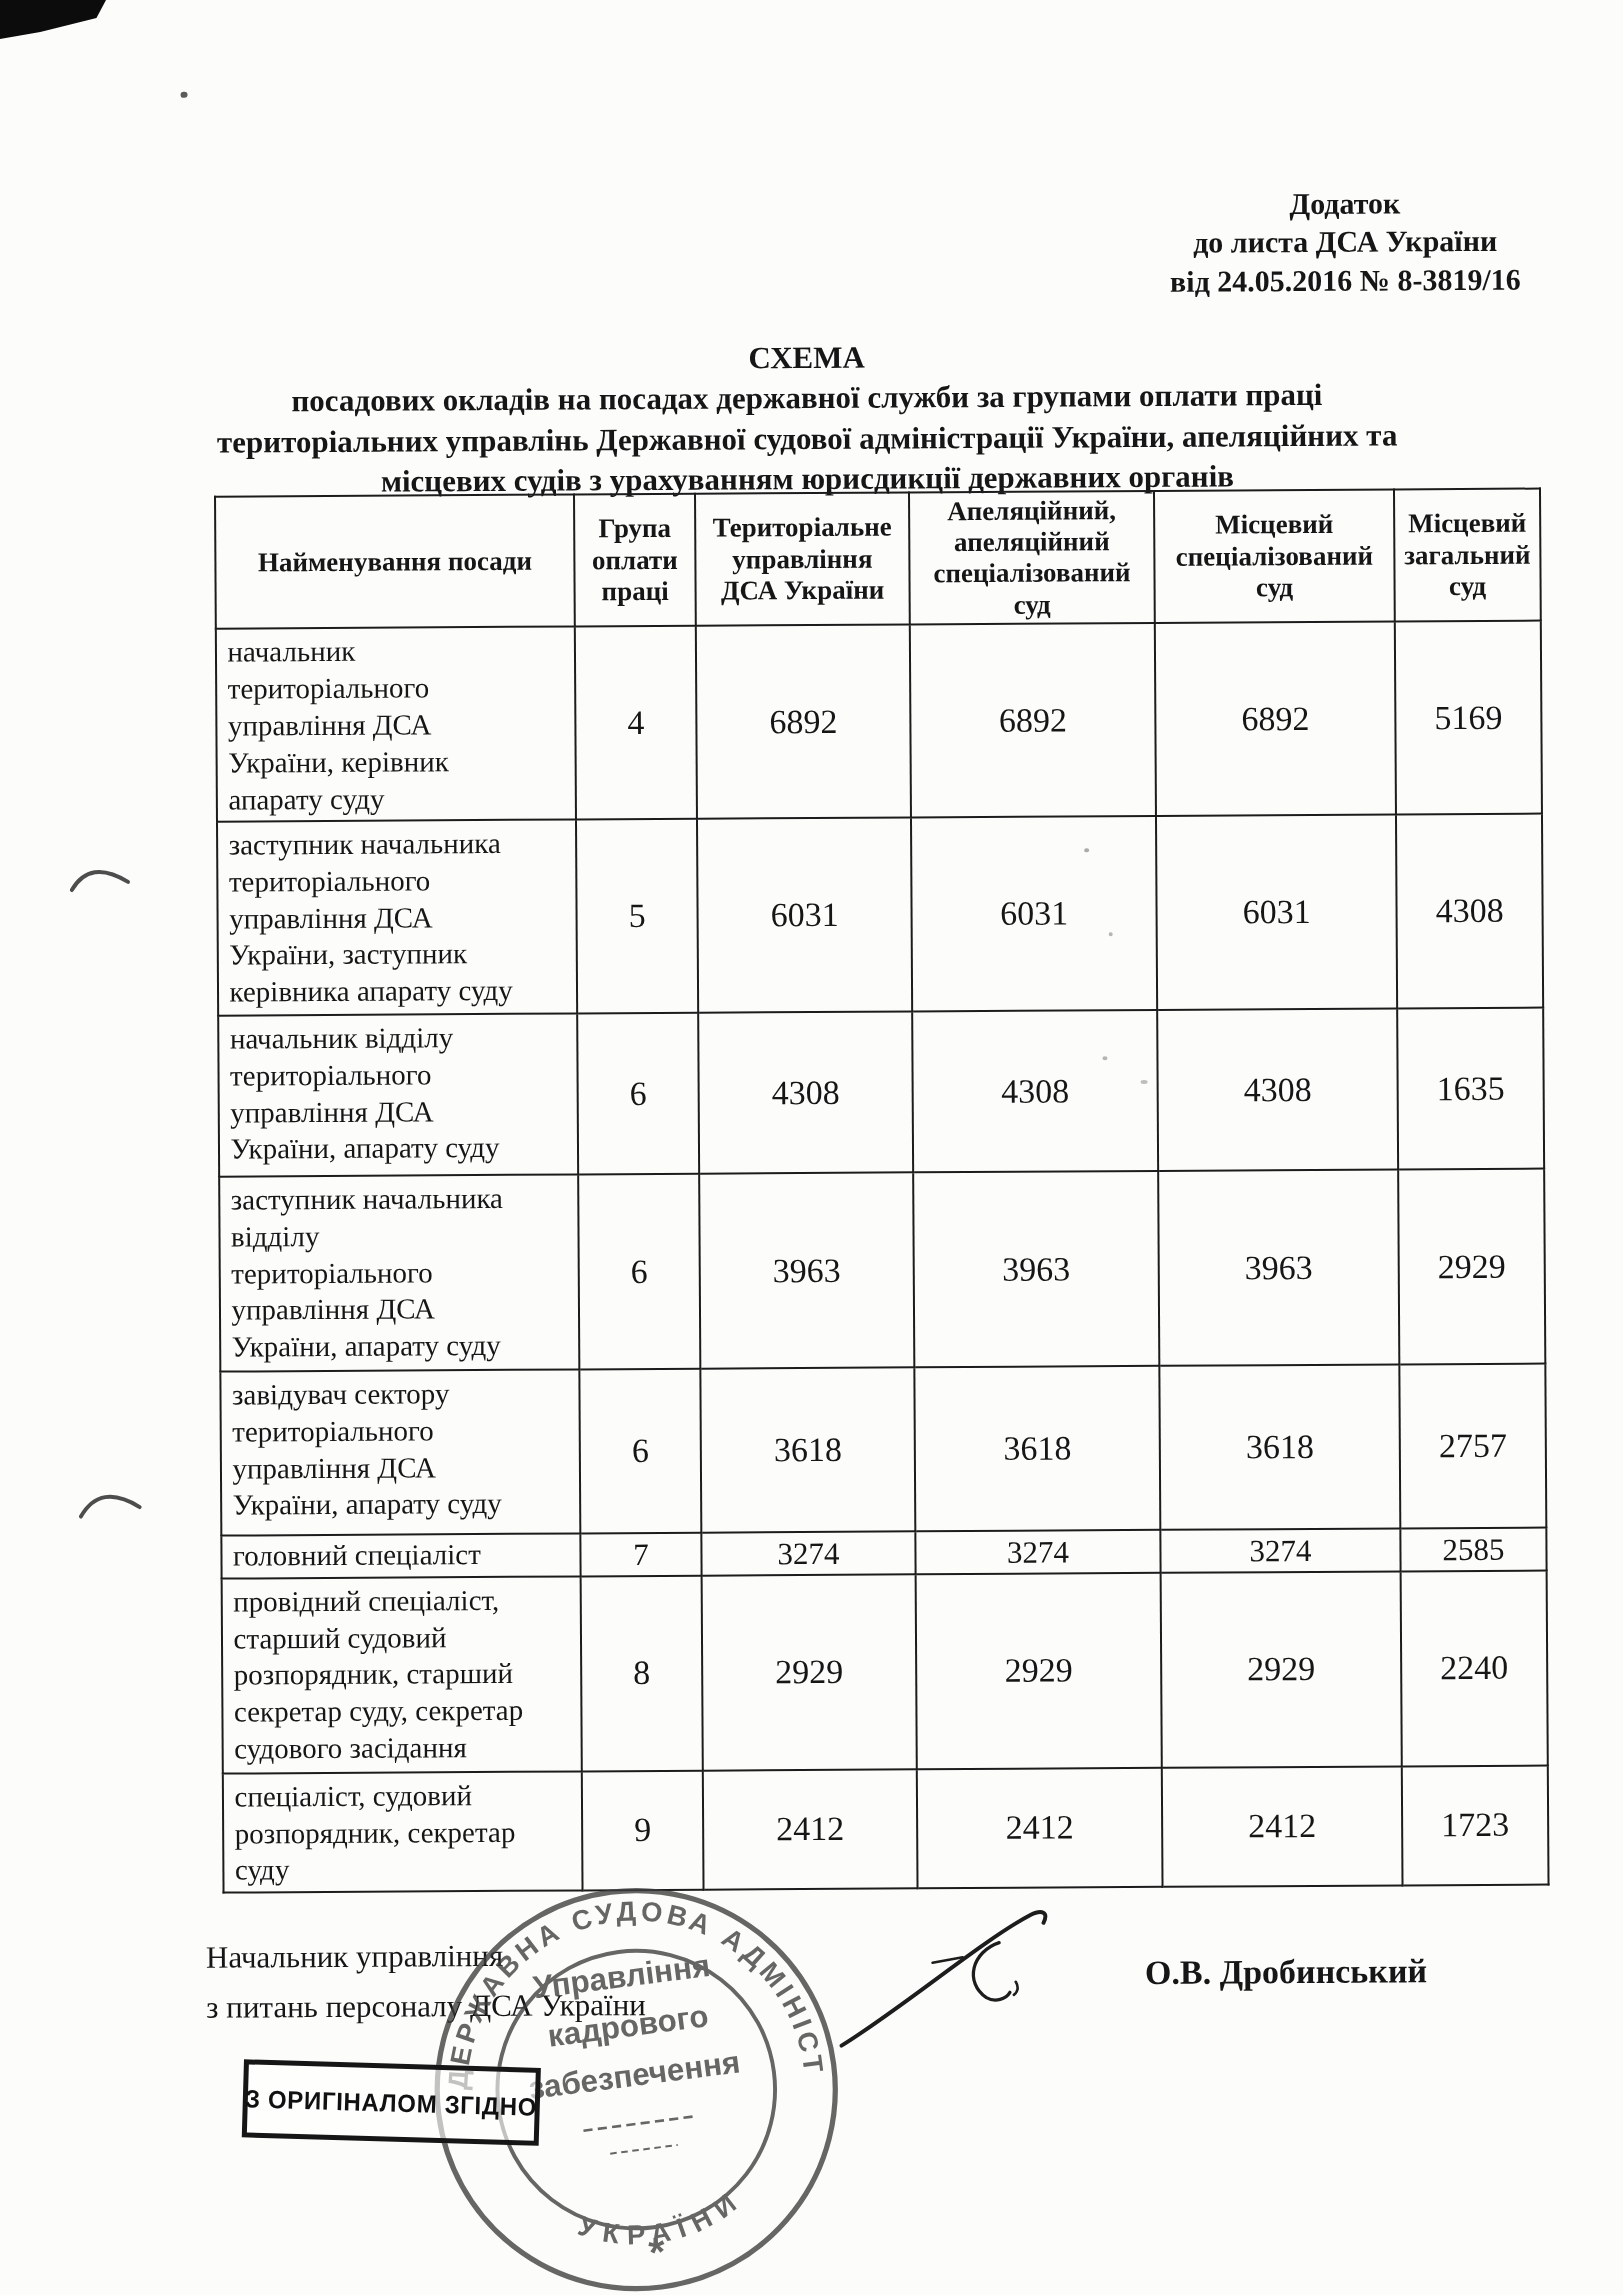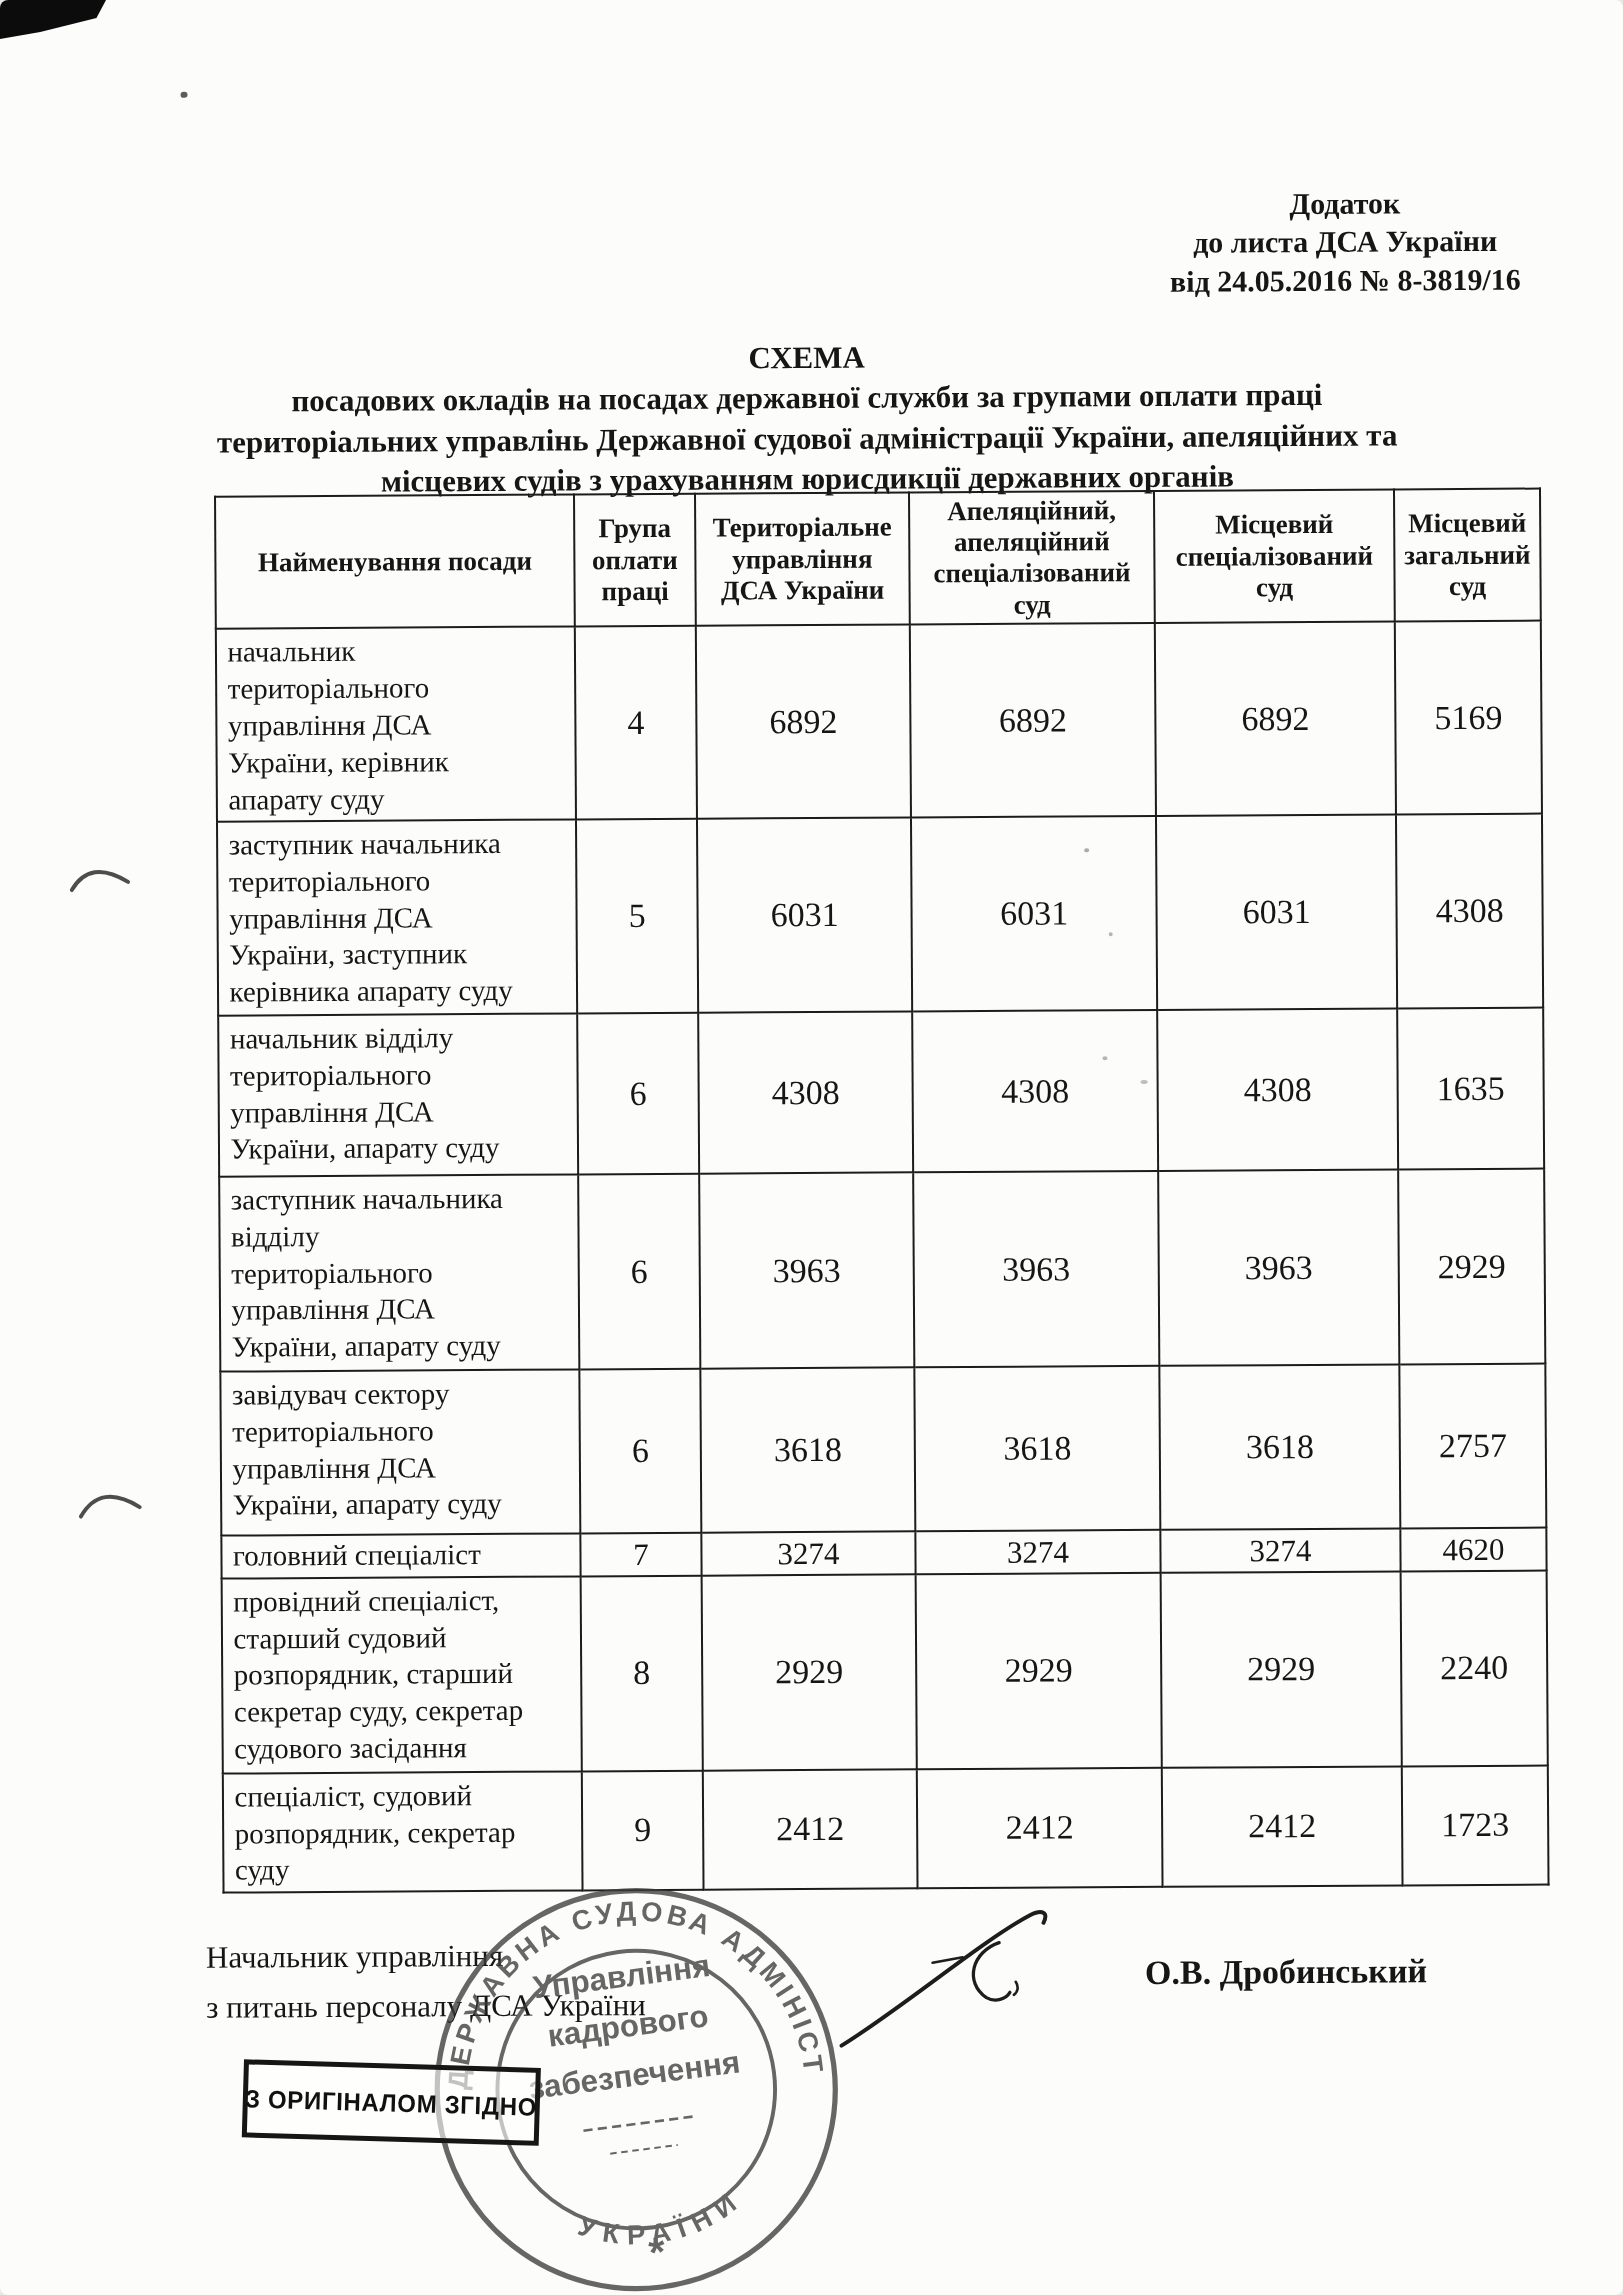--- a/index.html
+++ b/index.html
@@ -4,21 +4,20 @@
 <style>
   html,body{margin:0;padding:0;background:#e8e8e6;}
   .page{
     position:relative;
     width:1623px;height:2295px;
     margin:0 auto;
     background:#fcfcfa;
     overflow:hidden;
     color:#161616;
     font-family:"Liberation Serif","DejaVu Serif",serif;
-    border-radius:8px;
   }
   .sheet{position:absolute;inset:0;transform:rotate(-0.35deg);}
   
   .corner-note{
     position:absolute;top:188px;right:97px;
     text-align:center;
     font-size:30px;line-height:1.28;font-weight:bold;
     white-space:pre-line;
   }
   
@@ -186,21 +185,21 @@
         <td class="num">3618</td>
         <td class="num">3618</td>
         <td class="num">2757</td>
       </tr>
       <tr style="height:38px">
         <td class="name" style="padding-top:1.3px">головний спеціаліст</td>
         <td class="num" style="font-size:31px">7</td>
         <td class="num" style="font-size:31px">3274</td>
         <td class="num" style="font-size:31px">3274</td>
         <td class="num" style="font-size:31px">3274</td>
-        <td class="num" style="font-size:31px">4620</td>
+        <td class="num" style="font-size:31px">2585</td>
       </tr>
       <tr style="height:195px">
         <td class="name">провідний спеціаліст,
 старший судовий
 розпорядник, старший
 секретар суду, секретар
 судового засідання</td>
         <td class="num">8</td>
         <td class="num">2929</td>
         <td class="num">2929</td>

